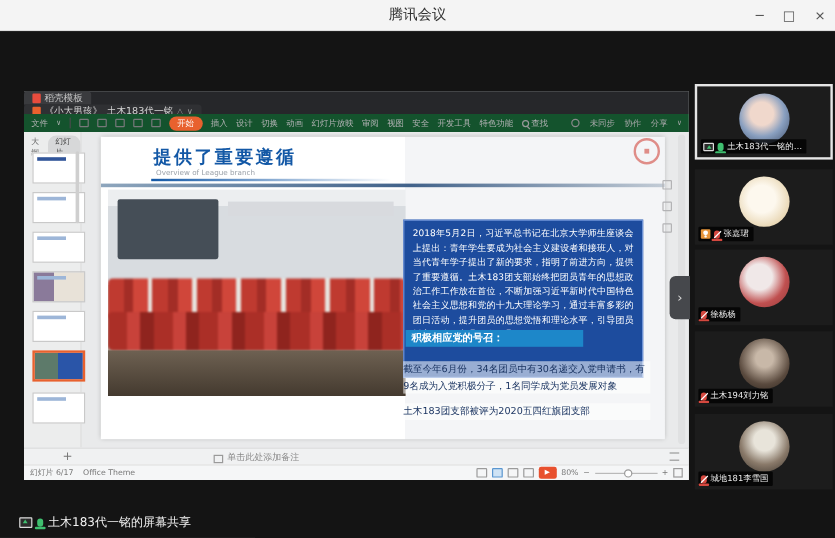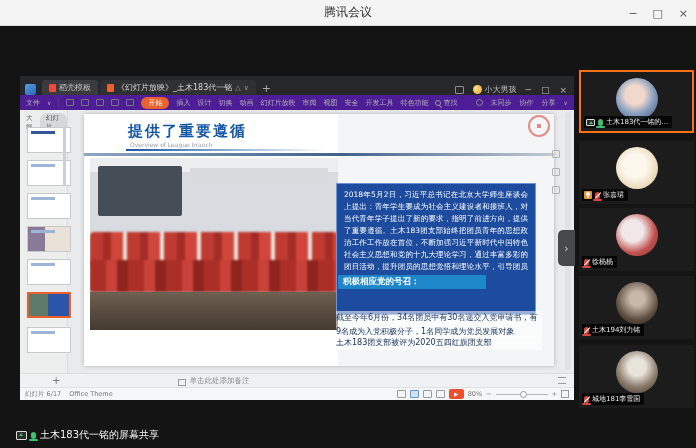--- a/index.html
+++ b/index.html
@@ -16,38 +16,38 @@
                   display:flex; align-items:center; gap:16px; color:#555; font-size:11px; }
   .win-controls span { cursor:default; }
 
   
   .stage { position:absolute; left:0; top:26px; width:696px; height:422px; background:#141414; }
 
   
   .wps { position:absolute; left:20px; top:50px; width:554px; height:324px; background:#e9eaeb; }
 
   .tabbar { position:absolute; left:0; top:0; width:554px; height:19px; background:#26272a;
-            display:flex; align-items:flex-end; font-size:8px; color:#c6c6c6; }
+            display:flex; align-items:flex-start; font-size:8px; color:#c6c6c6;flex-direction:column; }
   .home-ic { width:11px; height:11px; margin:0 6px 0 5px; border-radius:2px;
              background:linear-gradient(135deg,#5aa0e0,#2a66b8); }
   .tab { height:15px; display:flex; align-items:center; gap:3px; padding:0 7px;
          background:#3a3b3e; border-radius:3px 3px 0 0; margin-right:2px; white-space:nowrap; }
   .tab.active { background:#2f3033; color:#d6d6d6; }
   .docer-ic { width:7px; height:8px; background:#e84c3d; border-radius:1px; }
   .wpsdoc-ic { width:7px; height:8px; background:#e8612e; border-radius:1px; }
   .tab .mini { font-size:7px; color:#9a9a9a; }
   .newtab { color:#aaa; font-size:11px; margin-left:4px; }
   .tb-right { margin-left:auto; display:flex; align-items:center; gap:9px; padding-right:7px; }
   .layout-ic { width:9px; height:8px; border:1px solid #8f8f8f; border-radius:1px; }
   .user-chip { display:flex; align-items:center; gap:3px; color:#bdbdbd; }
   .user-av { width:9px; height:9px; border-radius:50%; background:radial-gradient(circle at 35% 35%,#ffe08a,#e8a13a); }
   .wps-ctl { display:flex; gap:10px; color:#b5b5b5; font-size:9px; }
 
-  .ribbon { position:absolute; left:0; top:19px; width:554px; height:15px; background:#4c1d95;
-            display:flex; align-items:center; font-size:7px; color:#b2b2b4; gap:7px; padding:0 6px; }
+  .ribbon { position:absolute; left:0; top:19px; width:554px; height:15px; background:#14532d;
+            display:flex; align-items:center; font-size:7px; color:#b2b2b4; gap:7px; padding:0 6px;font-family:Liberation Mono, monospace; }
   .ribbon .sep { width:1px; height:9px; background:#4a4a4c; }
   .qicon { width:8px; height:7px; border:1px solid #77787a; border-radius:1px; }
   .menu { white-space:nowrap; }
   .menu-active { background:#e8612e; color:#fff; border-radius:8px; padding:1px 7px; }
   .find { display:flex; align-items:center; gap:2px; }
   .find-ic { width:6px; height:6px; border:1px solid #9a9a9c; border-radius:50%; position:relative; }
   .find-ic::after { content:""; position:absolute; right:-2px; bottom:-2px; width:3px; height:1px;
                     background:#9a9a9c; transform:rotate(45deg); }
   .ribbon-right { margin-left:auto; display:flex; align-items:center; gap:8px; color:#a8a8aa; }
   .dot-ic { width:7px; height:7px; border:1px solid #8a8a8c; border-radius:50%; display:inline-block; }
@@ -96,21 +96,21 @@
                background:repeating-linear-gradient(90deg,#ab2f27 0 16px,#c8423a 16px 27px,#8f241e 27px 38px); border-radius:4px; }
   .ph-floor { position:absolute; left:0; bottom:0; width:248px; height:38px;
               background:linear-gradient(#6e6152,#443a2f); }
 
   .bluebox { position:absolute; left:252px; top:25px; width:200px; height:132px;
              background:#1d4c9e; border:1px solid #6e93d6; color:#fff;
              font-size:7.5px; line-height:12px; text-align:justify; padding:5px 7px; overflow:hidden;margin-top:44px; }
   .cyanhdr { position:absolute; left:254px; top:161px; width:148px; height:14px;
              background:#1d87c9; color:#fff; font-size:8.5px; font-weight:bold;
              display:flex; align-items:center; padding-left:5px; white-space:nowrap; }
-  .callout { position:absolute; left:252px; top:197px; width:206px;
+  .callout { position:absolute; left:252px; top:187px; width:206px;
              color:#16305e; font-size:8px; line-height:13.5px;
              background:rgba(255,255,255,.55); }
   .callout2 { position:absolute; left:252px; top:222px; width:206px;
               color:#16305e; font-size:8px; line-height:13.5px;
               background:rgba(255,255,255,.55); white-space:nowrap; overflow:hidden; }
 
   
   .rail-ic { position:absolute; width:8px; height:8px; border:1px solid #b3b3b5; border-radius:1px; }
   .vscroll { position:absolute; right:3px; top:2px; width:6px; height:258px; background:#e0e1e2; border-radius:3px; }
   .vthumb { position:absolute; left:0; top:118px; width:6px; height:36px; background:#fdfdfd;
@@ -137,21 +137,21 @@
            border:1px solid #999; border-radius:50%; }
   .fit-ic { width:8px; height:8px; border:1px solid #9b9b9b; }
 
   
   .handle { position:absolute; left:558px; top:204px; width:17px; height:36px; background:#46484c;
             border-radius:5px 0 0 5px; display:flex; align-items:center; justify-content:center;
             color:#d8d8d8; font-size:11px; }
 
   
   .tile { position:absolute; left:579px; width:115px; height:63px; background:#1c1c1c; overflow:hidden; }
-  .tile.active { border:2px solid #f97316; }
+  .tile.active { border:2px solid #e5e5e5; }
   .avatar { position:absolute; left:50%; top:6px; transform:translateX(-50%);
             width:42px; height:42px; border-radius:50%; }
   .av1 { background:radial-gradient(circle at 45% 40%,#f0d8cc 0 28%,#8aa0c0 55%,#3a4a66 100%); }
   .av2 { background:radial-gradient(circle at 45% 45%,#fdf8ee 0 35%,#ead9b8 70%,#c9b089 100%); }
   .av3 { background:radial-gradient(circle at 40% 40%,#f0e8e8 0 30%,#c05050 62%,#8f3838 100%); }
   .av4 { background:radial-gradient(circle at 50% 40%,#c8b8a8 0 22%,#5a4a3e 65%,#2e2620 100%); }
   .av5 { background:radial-gradient(circle at 50% 38%,#e8e4da 0 26%,#8a7a6a 60%,#3a332c 100%); }
   .plabel { position:absolute; left:3px; bottom:3px; display:flex; align-items:center; gap:3px;
             background:rgba(0,0,0,.78); padding:1px 4px 1px 2px; border-radius:1px;
             color:#ececec; font-size:7px; white-space:nowrap; max-width:106px; overflow:hidden; }
@@ -193,21 +193,21 @@
     <div class="wps">
 
       <div class="tabbar">
         <span class="home-ic"></span>
         <div class="tab">
           <span class="docer-ic"></span>
           <span>稻壳模板</span>
         </div>
         <div class="tab active">
           <span class="wpsdoc-ic"></span>
-          <span>《幻灯片放映》_土木183代一铭</span>
+          <span>《小大男孩》_土木183代一铭</span>
           <span class="mini">△</span>
           <span class="mini">∨</span>
         </div>
         <span class="newtab">+</span>
         <div class="tb-right">
           <span class="layout-ic"></span>
           <div class="user-chip">
             <span class="user-av"></span>
             <span>小大男孩</span>
           </div>

